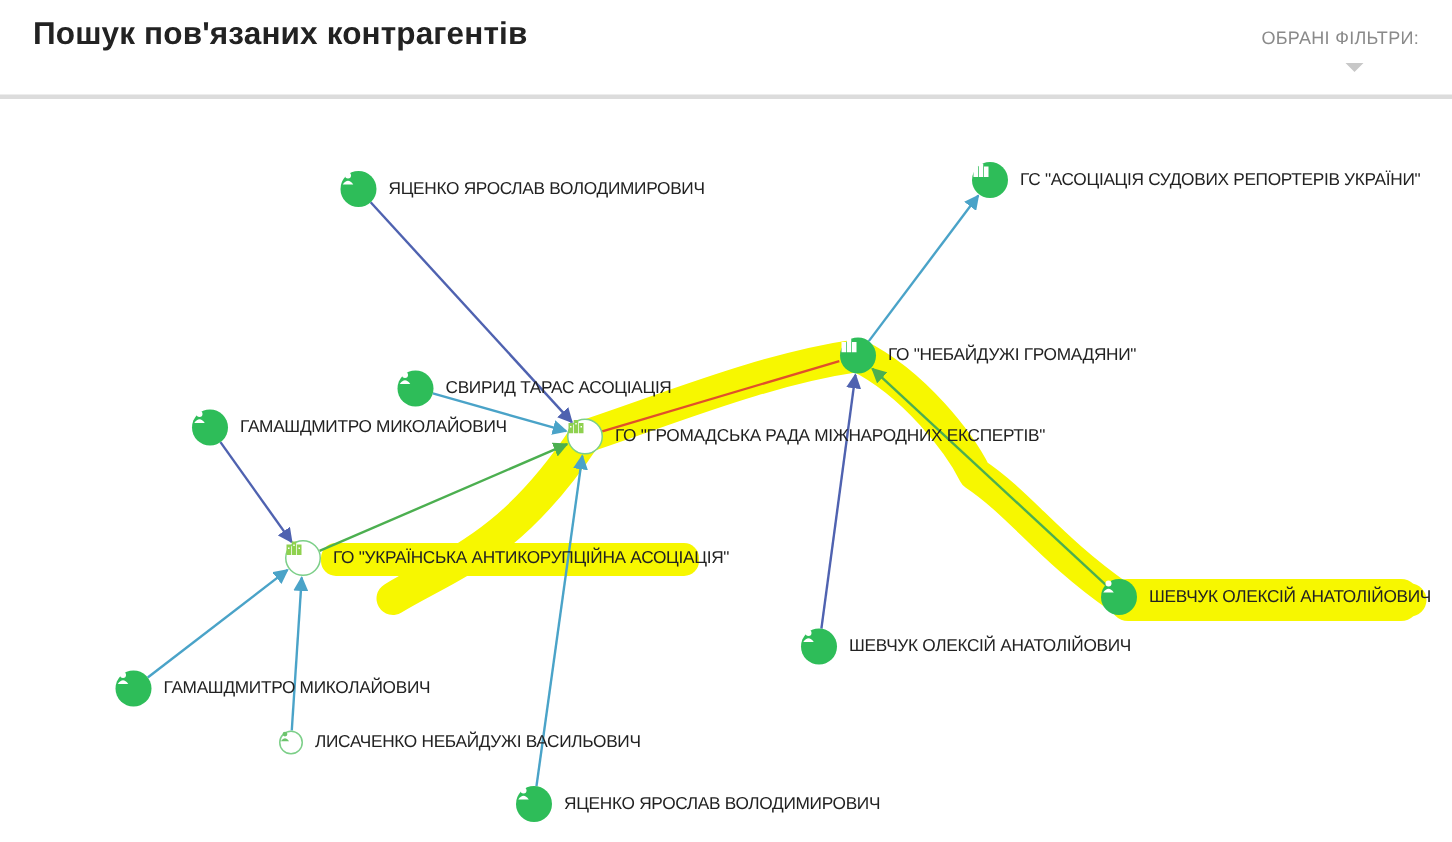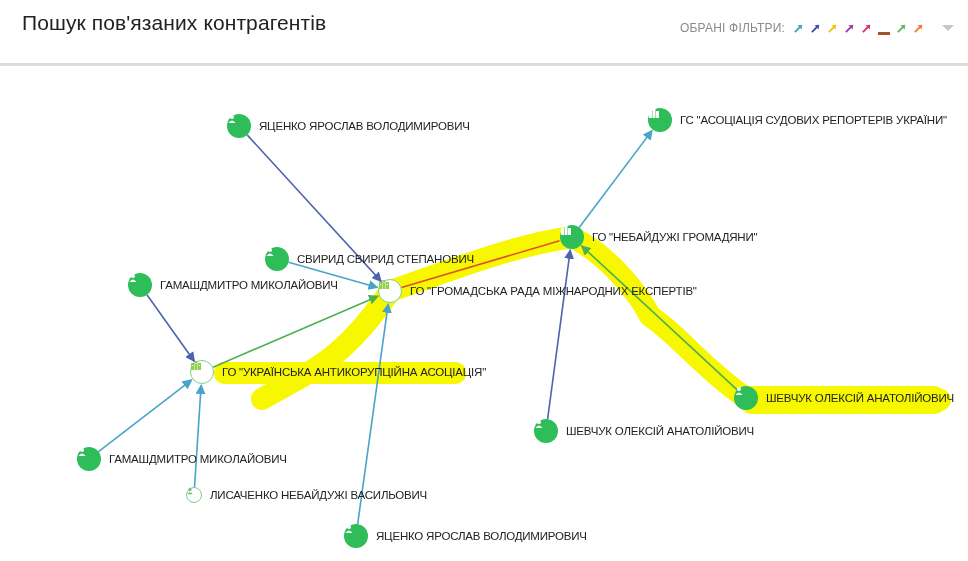--- a/index.html
+++ b/index.html
@@ -1,19 +1,19 @@
 <!DOCTYPE html>
 <html><head>
   <meta charset="utf-8">
   <style>
     html, body { margin: 0; padding: 0; background: #ffffff; }
     body { width: 968px; height: 561px; position: relative; overflow: hidden; font-family: "Liberation Sans", "DejaVu Sans", sans-serif; }
     .header { position: absolute; left: 0; top: 0; width: 968px; height: 63px; background: #fff; }
-    .page-title { position: absolute; left: 22px; top: 11px; font-size: 21px; font-weight: normal; color: #222; letter-spacing: 0.1px; }
-    .filters { position: absolute; right: 14px; top: 18px; display: flex; align-items: center; height: 20px; }
+    .page-title { position: absolute; left: 22px; top: 11px; font-size: 21px; font-weight: bold; color: #222; letter-spacing: 0.1px; }
+    .filters { position: absolute; right: 14px; top: 18px; display: flex; align-items: center; height: 20px; flex-direction: column; }
     .filters-label { font-size: 12px; color: #8a8a8a; margin-right: 8px; letter-spacing: 0.2px; }
     .filter-arrow { width: 11px; height: 11px; margin-right: 6px; display: inline-block; }
     .filter-line { width: 12px; height: 3px; margin-right: 6px; margin-top: 10px; display: inline-block; }
     .dropdown-caret { width: 0; height: 0; border-left: 6px solid transparent; border-right: 6px solid transparent; border-top: 6px solid #c8c8c8; margin-left: 12px; display: inline-block; }
     .divider { position: absolute; left: 0; top: 63px; width: 968px; height: 3px; background: #dcdcdc; }
     .graph { position: absolute; left: 0; top: 66px; width: 968px; height: 441px; }
     .graph svg { position: absolute; left: 0; top: 0; }
     .node { position: absolute; display: flex; align-items: center; }
     .node-circle { border-radius: 50%; display: flex; align-items: center; justify-content: center; flex: none; }
     .node-circle.person { width: 24px; height: 24px; background: #2ebd59; }
@@ -142,21 +142,21 @@
       </div>
       <div class="node" style="left: 265px; top: 181px; height: 24px;">
         <div class="node-circle person">
           <span style="display: flex;">
             <svg width="10" height="10" viewBox="0 0 10 10">
               <circle cx="5" cy="3" r="2" fill="#ffffff"></circle>
               <path d="M1.5 9 Q5 4 8.5 9 z" fill="#ffffff"></path>
             </svg>
           </span>
         </div>
-        <span class="node-label">СВИРИД СВИРИД СТЕПАНОВИЧ</span>
+        <span class="node-label">СВИРИД ТАРАС АСОЦІАЦІЯ</span>
       </div>
       <div class="node" style="left: 378px; top: 213px; height: 24px;">
         <div class="node-circle ring">
           <span style="display: flex;">
             <svg width="12" height="10" viewBox="0 0 12 10">
               <rect x="1" y="3" width="3" height="7" fill="#8fd14f"></rect>
               <rect x="4.5" y="1" width="3" height="9" fill="#8fd14f"></rect>
               <rect x="8" y="3" width="3" height="7" fill="#8fd14f"></rect>
               <rect x="2" y="5" width="1" height="1" fill="#fff"></rect>
               <rect x="5.5" y="3" width="1" height="1" fill="#fff"></rect>

